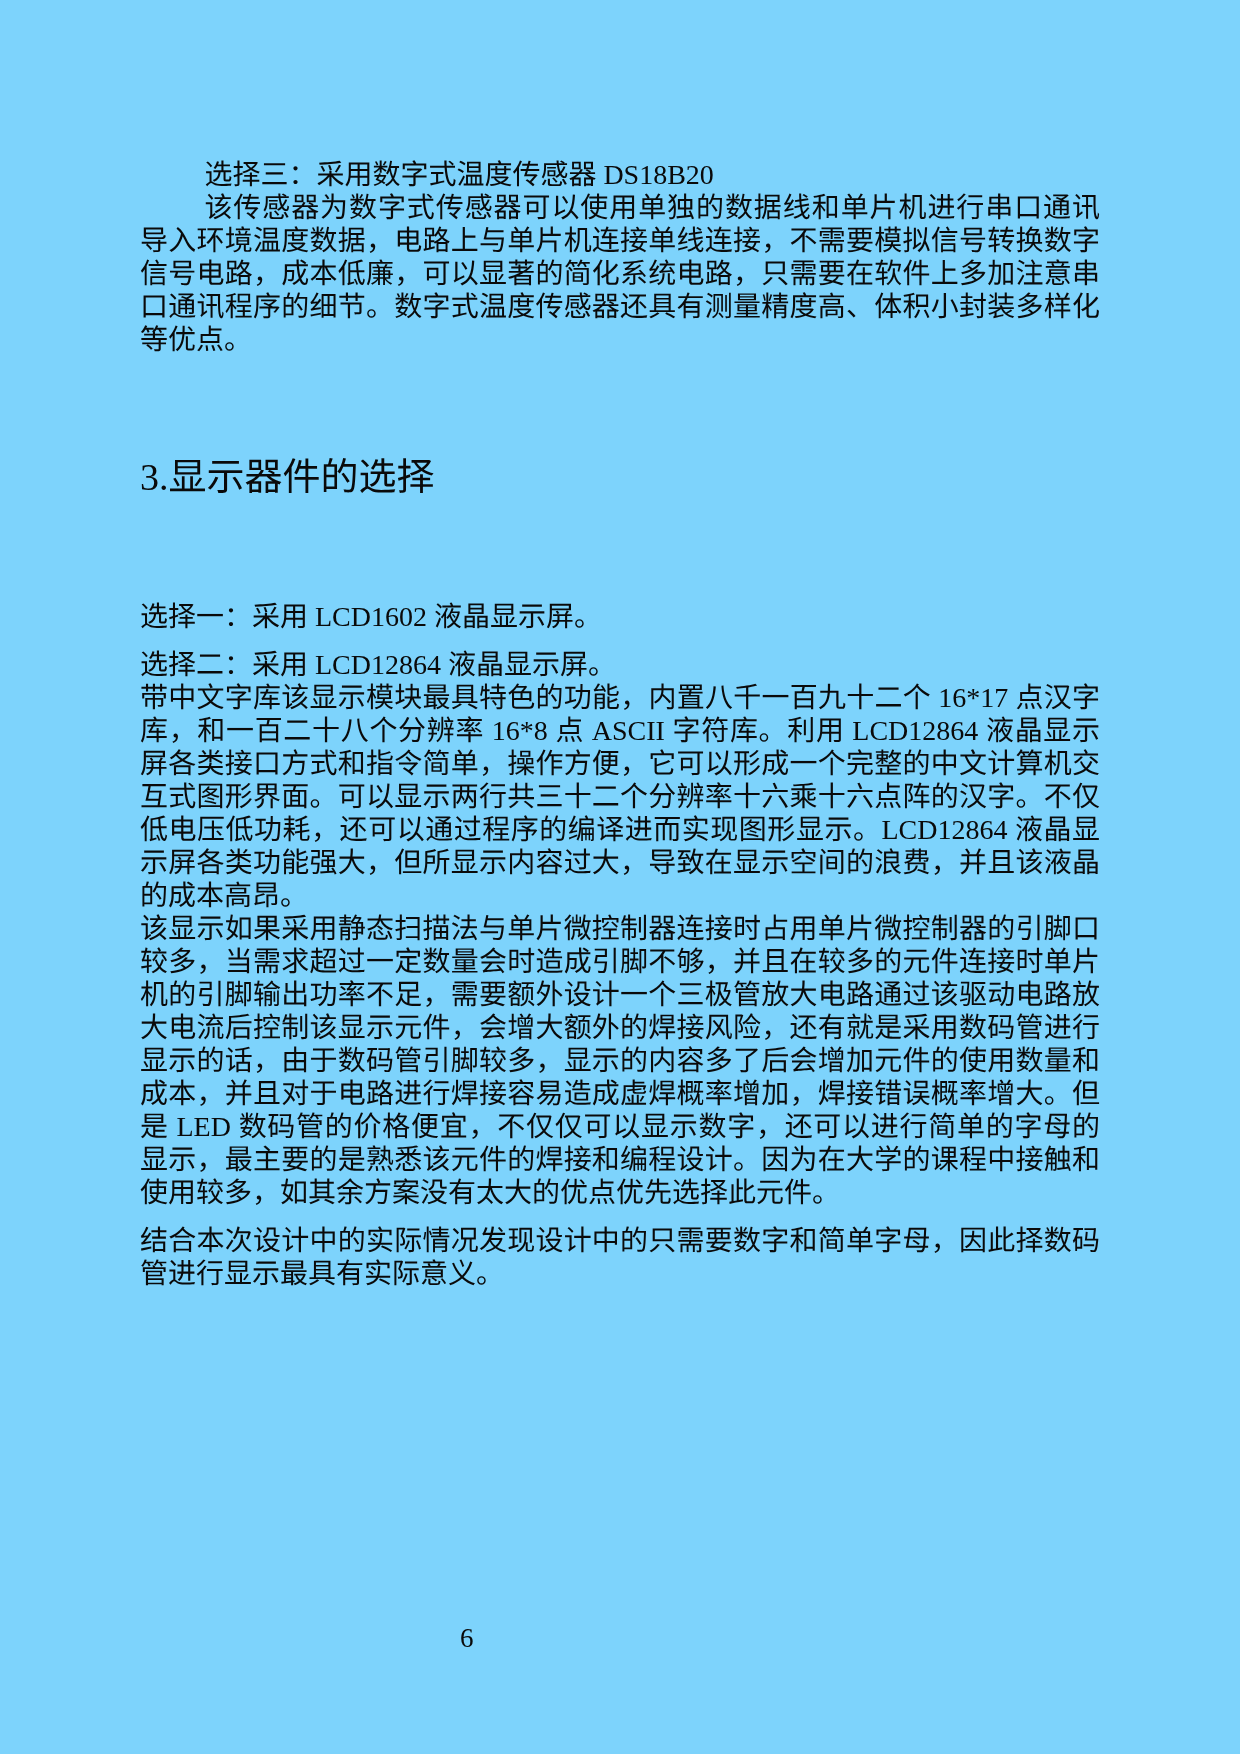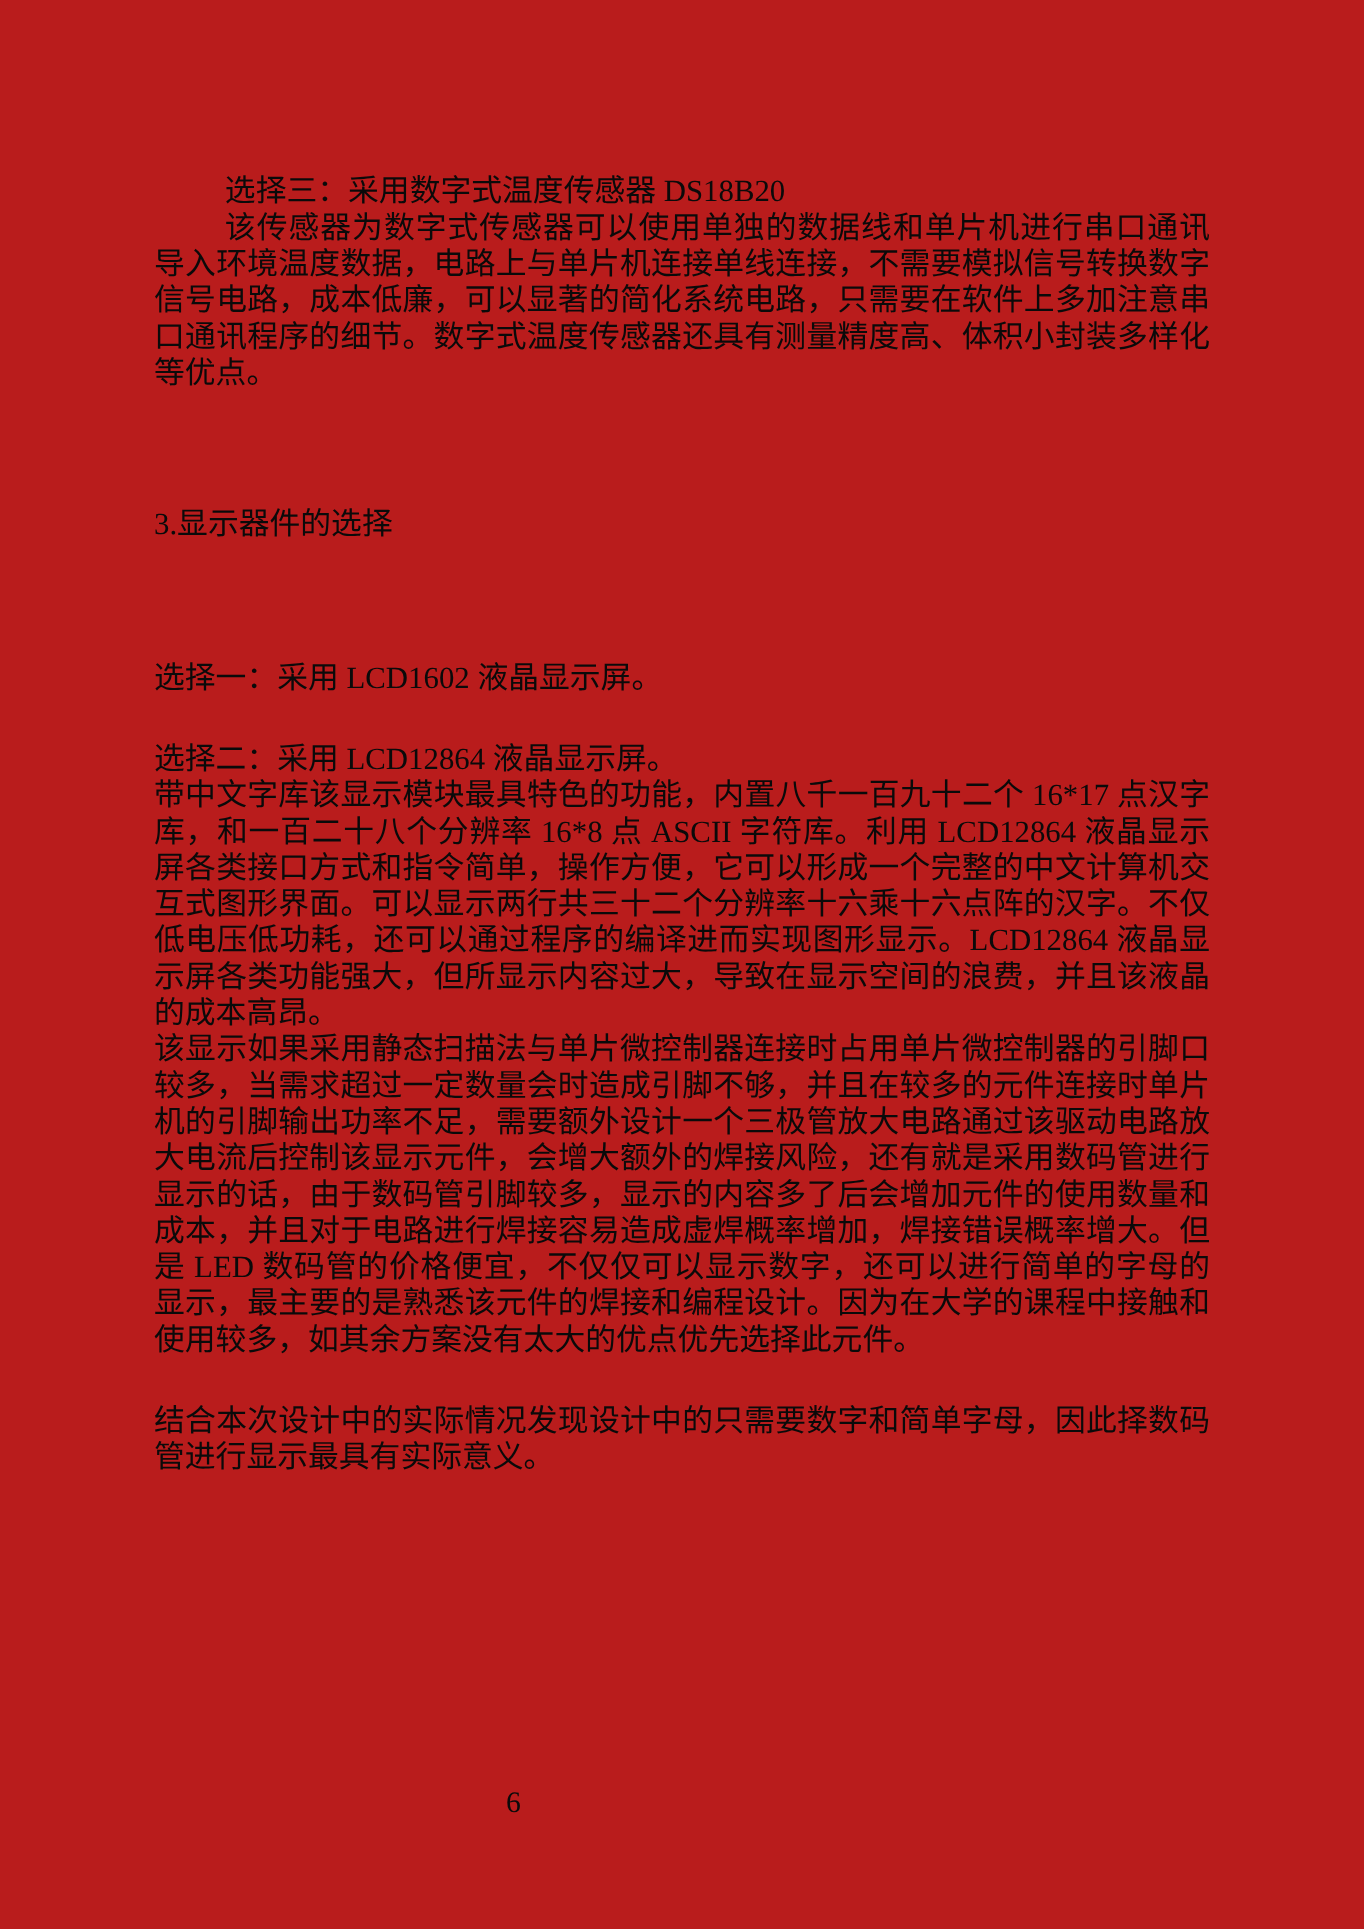--- a/index.html
+++ b/index.html
@@ -4,21 +4,21 @@
 <style>
   html, body {
     margin: 0;
     padding: 0;
     background: #ffffff;
   }
   .page {
     position: relative;
     width: 1240px;
     height: 1754px;
-    background: #b91c1c;
+    background: #7dd3fc;
     overflow: hidden;
     font-family: "Liberation Serif", "DejaVu Serif", serif;
     color: #0a0a0a;
   }
   .content {
     position: absolute;
     left: 140px;
     top: 158px;
     width: 960px;
     font-size: 28px;
@@ -26,24 +26,24 @@
     text-align: justify;
     word-break: break-all;
   }
   .ln {
     margin: 0;
   }
   .indent {
     text-indent: 2.3em;
   }
   .gap {
-    margin-top: 41px;
+    margin-top: 15px;
   }
   .heading {
-    font-size: 28px;
+    font-size: 38px;
     font-weight: 400;
     line-height: 44px;
     margin: 99px 0 101px 0;
     text-align: left;
     text-indent: 0;
   }
   .page-number {
     position: absolute;
     left: 460px;
     top: 1622px;

